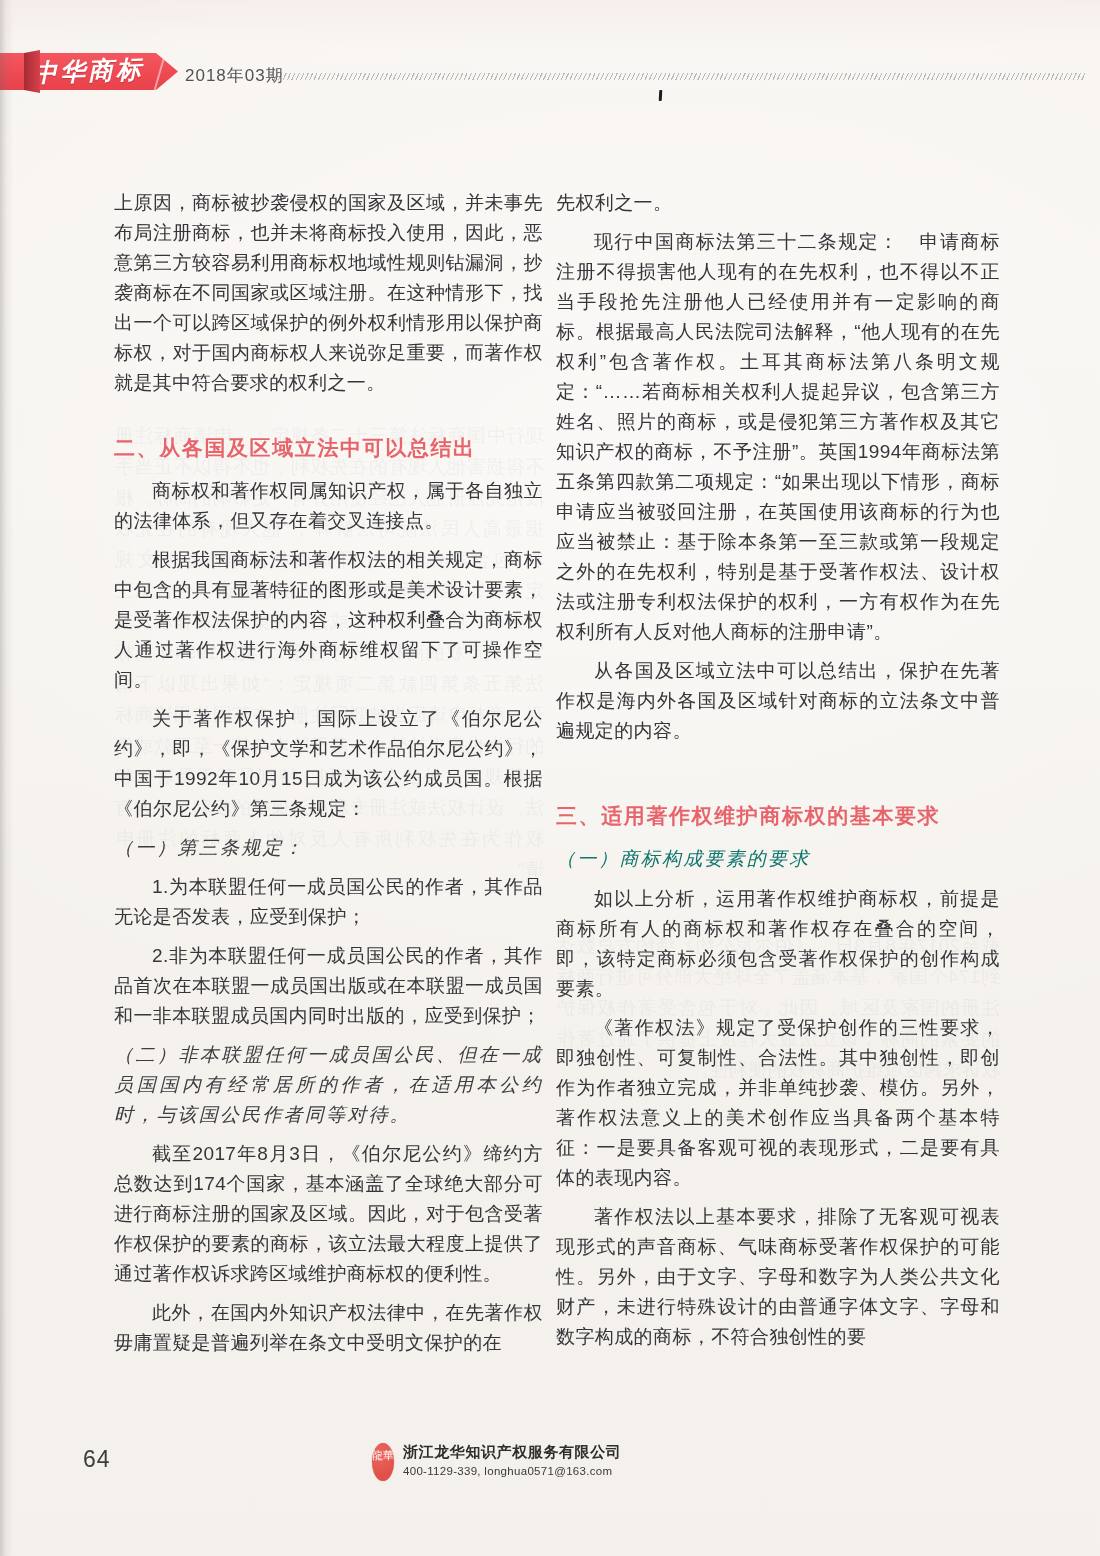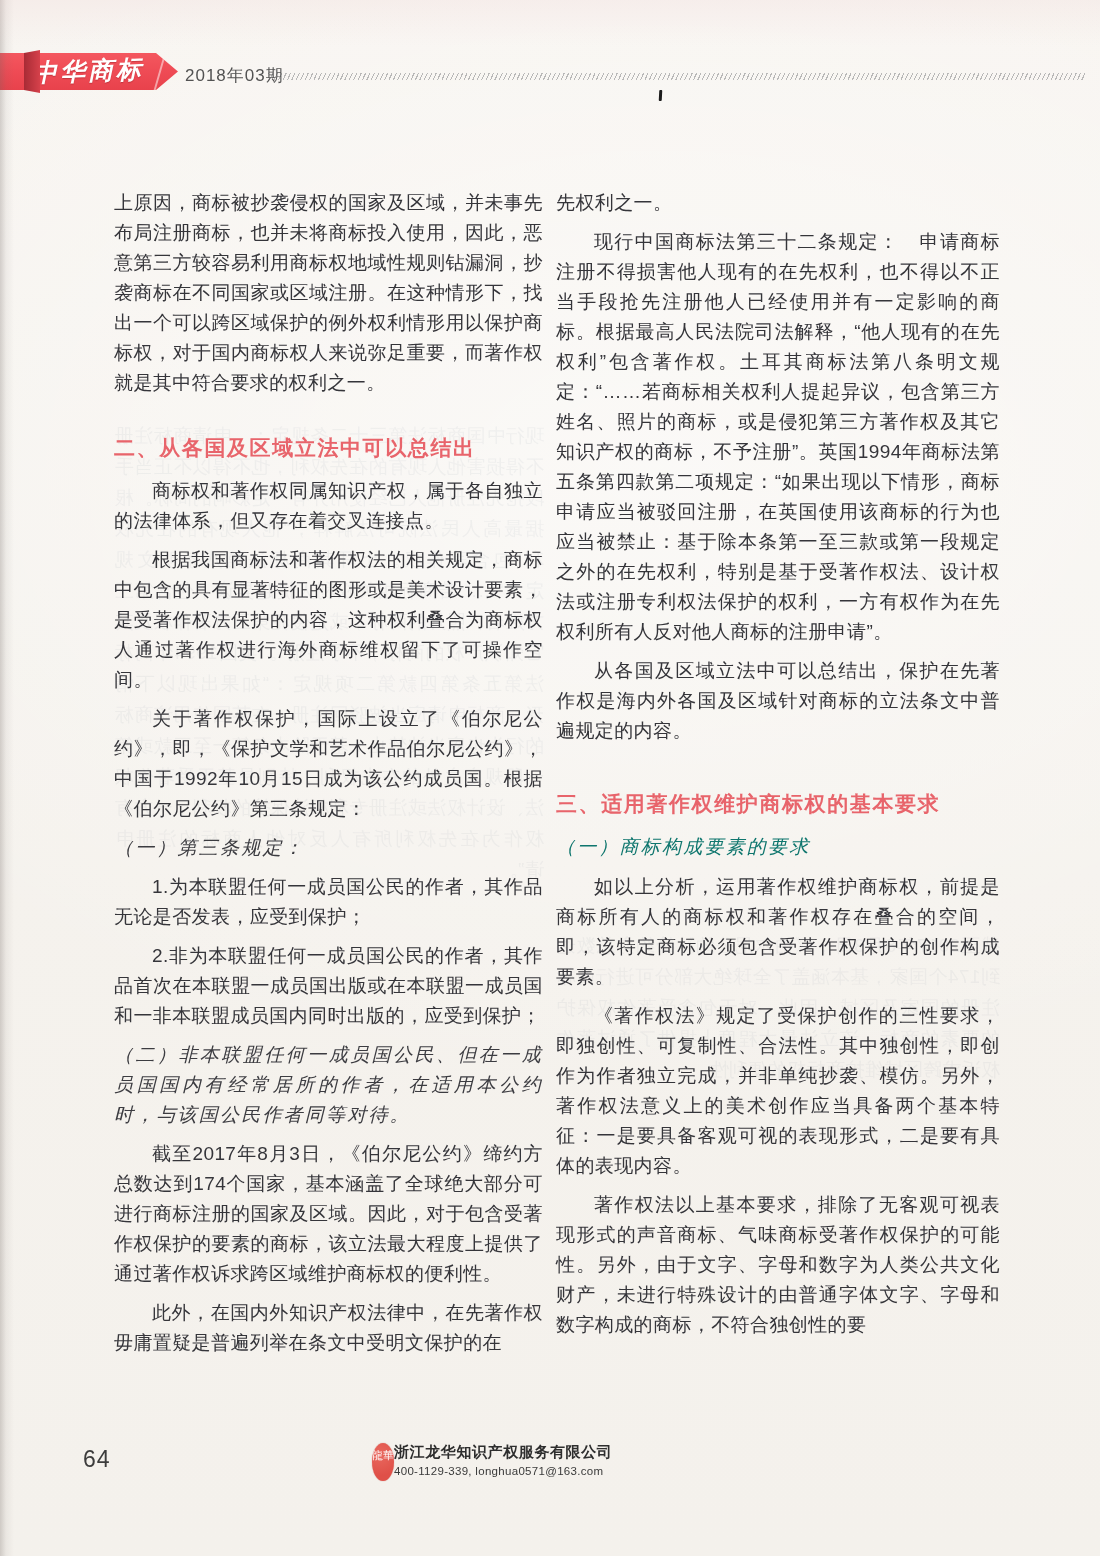--- a/index.html
+++ b/index.html
@@ -92,21 +92,21 @@
   .column p.indent{text-indent:2em;}
   .column p.kai{
     font-family:"Liberation Serif", serif;
     font-style:italic;letter-spacing:2.2px;color:#3c3c41;
   }
   .section-heading{
     color:#e8646b;font-size:21px;font-weight:bold;
     letter-spacing:1.6px;line-height:27px;
     margin:36px 0 15px 0;text-align:left;
   }
-  #col-right .section-heading{margin-top:44px;}
+  #col-right .section-heading{margin-top:56px;}
   .kai-subheading{
     font-family:Liberation Serif, serif;font-style:italic;
     letter-spacing:2.2px;color:#0f766e;margin:0 0 10px 0;text-align:left;
   }
 
   
   .page-number{
     position:absolute;left:83px;top:1446px;
     font-size:23px;letter-spacing:1px;color:#3c3c3c;z-index:2;
   }
@@ -115,21 +115,21 @@
   }
   .seal{
     width:22px;height:38px;border-radius:11px / 19px;
     background:radial-gradient(circle at 35% 30%, #e9685e, #df5048 70%);
     color:#fff;font-family:"Liberation Serif", serif;
     font-size:11px;line-height:13px;text-align:left;
     padding-top:6px;box-sizing:border-box;
     word-break:break-all;overflow:hidden;
     box-shadow:0 0 1px rgba(160,40,35,.6);
   }
-  .footer-text{}
+  .footer-text{margin-left:9px;}
   .company-name{
     font-weight:bold;font-size:15px;letter-spacing:.6px;color:#2e2e2e;line-height:18px;
   }
   .contact-info{
     font-weight:normal;font-size:11.5px;letter-spacing:.3px;color:#3a3a3a;margin-top:4px;line-height:13px;
   }
 </style>
 </head>
 <body>
 

